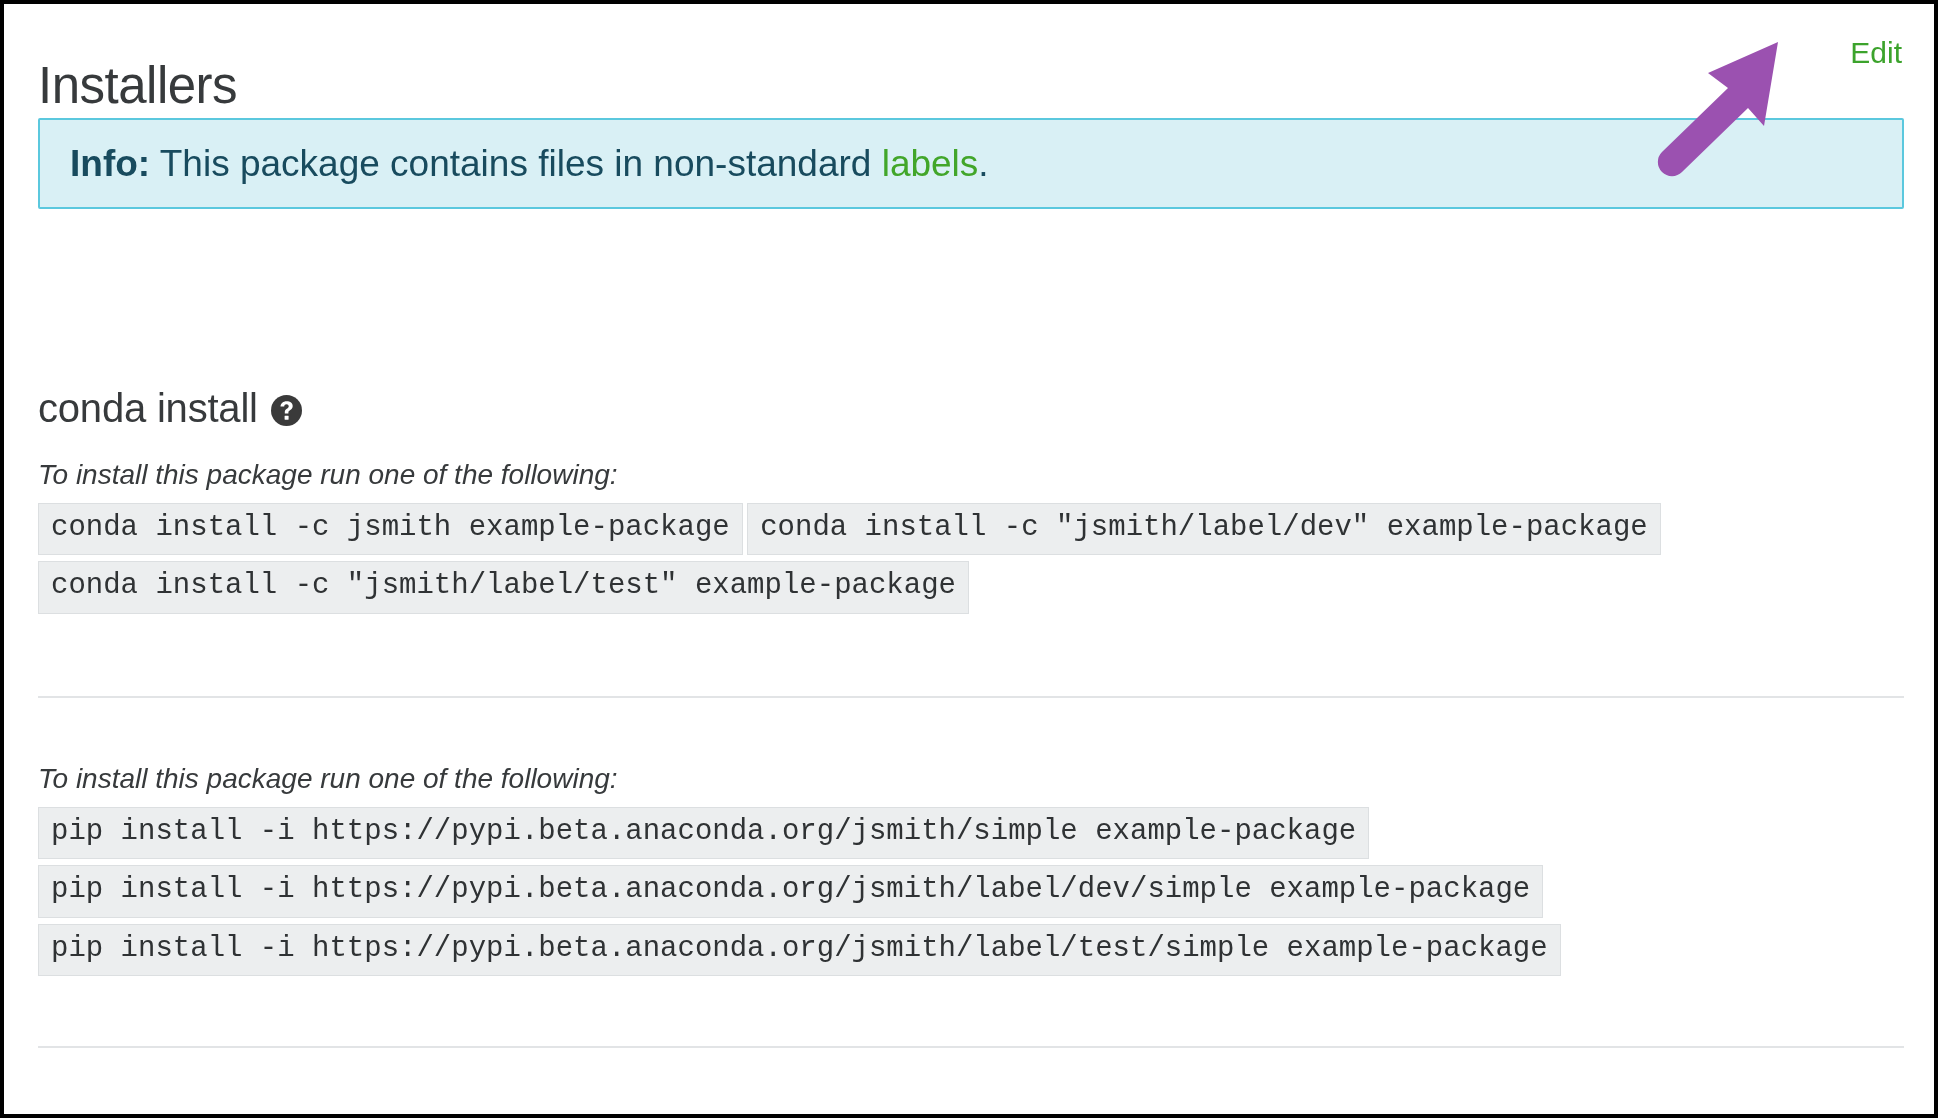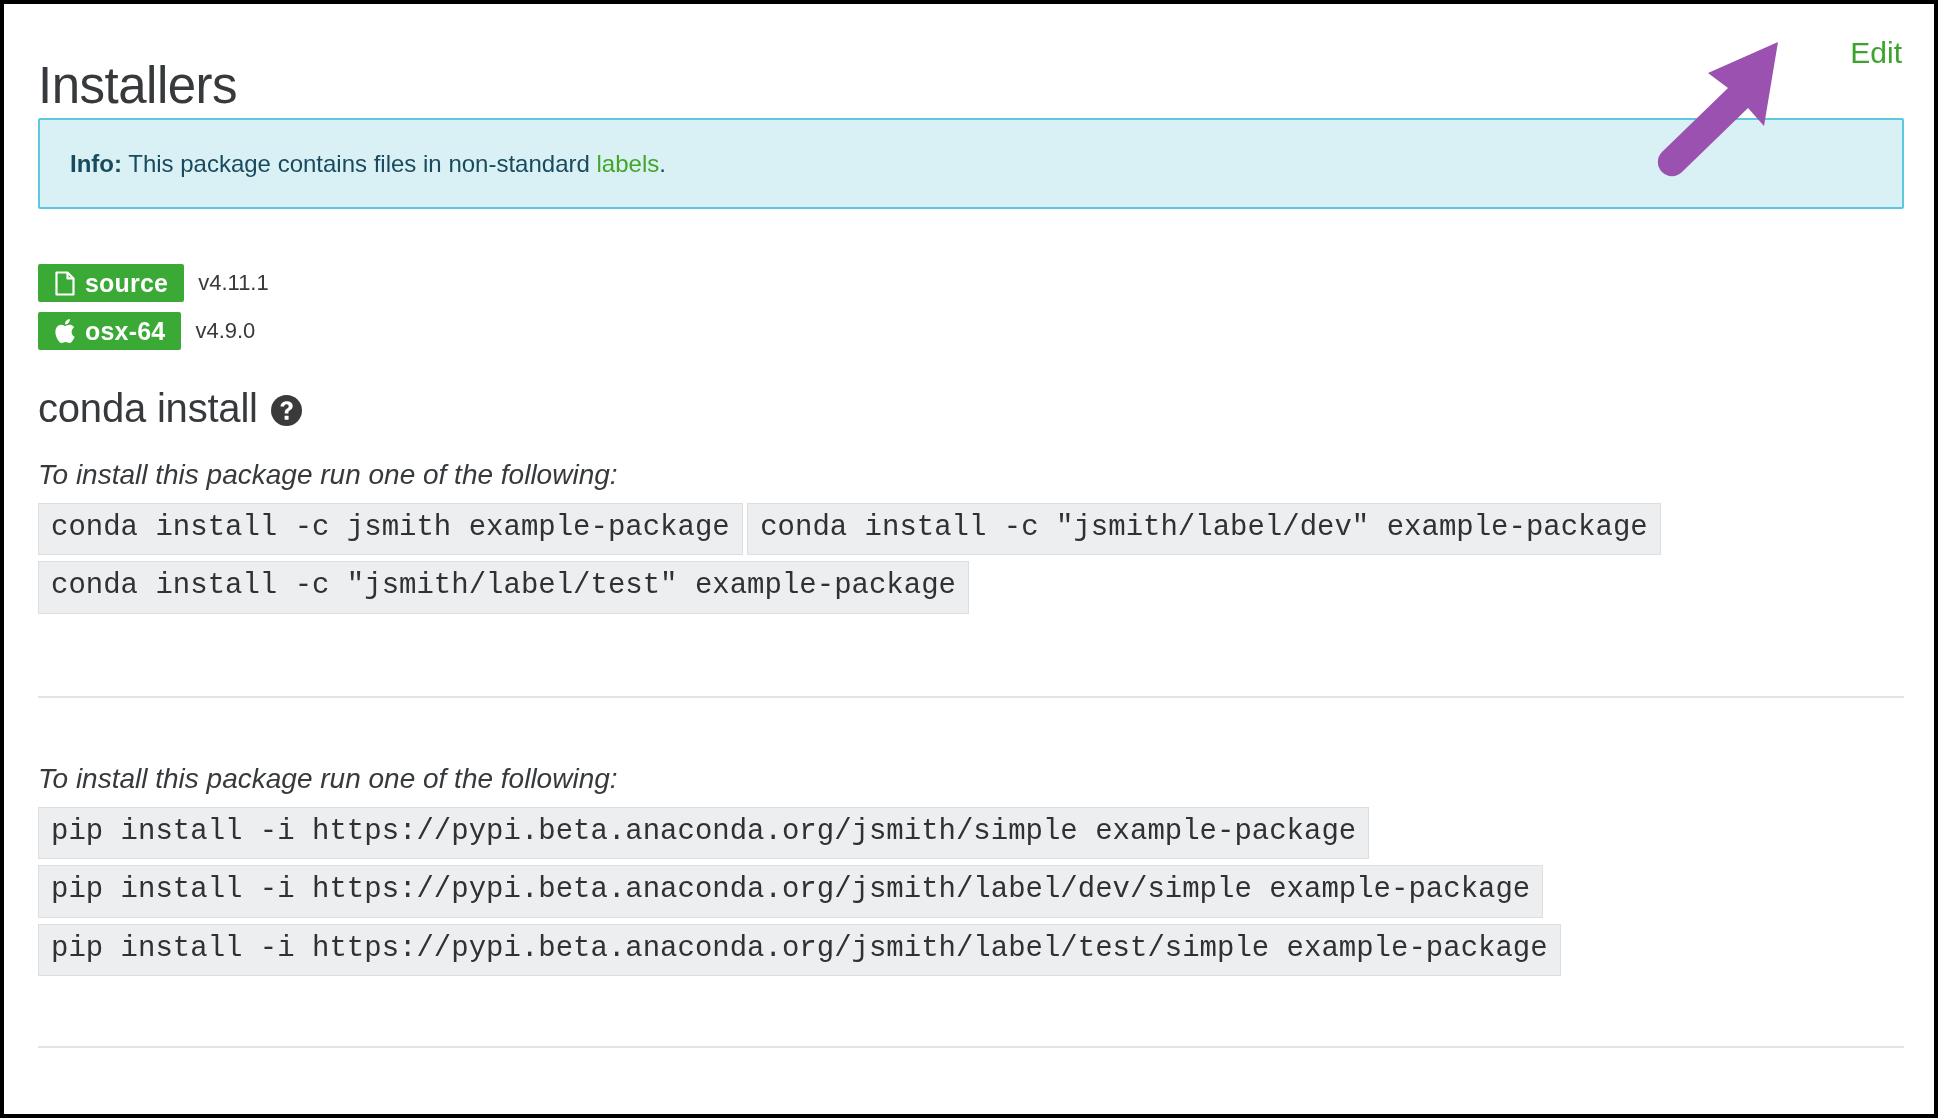--- a/index.html
+++ b/index.html
@@ -57,21 +57,21 @@
     width: 1866px;
     height: 91px;
     background: #d9f0f5;
     border: 2px solid #5bc8de;
     border-radius: 2px;
     display: flex;
     align-items: center;
     padding-left: 30px;
   }
   .alert-text {
-    font-size: 24px;
+    font-size: 37px;
     color: #184b5e;
     line-height: 1;
   }
   .alert-text b { font-weight: 700; }
   .alert-link {
     color: #42a62a;
     text-decoration: none;
   }
 
   
@@ -197,49 +197,20 @@
       <h1 class="page-title">Installers</h1>
       <a class="edit-link" href="#">Edit</a>
     </div>
 
     <div class="alert-info">
       <div class="alert-text">
         <b>Info:</b><span> This package contains files in non-standard </span><a class="alert-link" href="#">labels</a><span>.</span>
       </div>
     </div>
 
-    <div class="badges">
-
-      <div class="badge-row">
-        <a class="badge" href="#">
-          <span class="bicon">
-            <svg width="20" height="25" viewBox="0 0 20 25" aria-hidden="true">
-              <path d="M1.5 1.5 H12.5 L18.5 7.5 V23.5 H1.5 Z" fill="none" stroke="#ffffff" stroke-width="2.2" stroke-linejoin="round"></path>
-              <path d="M12.5 1.8 V7.4 H18.2" fill="none" stroke="#ffffff" stroke-width="2.2" stroke-linejoin="round"></path>
-            </svg>
-          </span>
-          <span>source</span>
-        </a>
-        <span class="badge-version">v4.11.1</span>
-      </div>
-
-      <div class="badge-row">
-        <a class="badge" href="#">
-          <span class="bicon">
-            <svg width="22" height="26" viewBox="0 0 22 26" aria-hidden="true">
-              <path d="M17.6 13.9c0-3.1 2.5-4.6 2.6-4.7-1.4-2.1-3.6-2.4-4.4-2.4-1.9-0.2-3.6 1.1-4.6 1.1-0.9 0-2.4-1.1-3.9-1.1-2 0-3.9 1.2-4.9 3-2.1 3.7-0.5 9.1 1.5 12.1 1 1.5 2.2 3.1 3.8 3 1.5-0.1 2.1-1 3.9-1 1.8 0 2.3 1 3.9 1 1.6 0 2.6-1.5 3.6-2.9 1.1-1.7 1.6-3.3 1.6-3.4-0.1 0-3.1-1.2-3.1-4.7z" fill="#ffffff"></path>
-              <path d="M14.6 4.7c0.8-1 1.4-2.4 1.2-3.8-1.2 0.1-2.7 0.8-3.5 1.8-0.8 0.9-1.5 2.3-1.3 3.7 1.3 0.1 2.7-0.7 3.6-1.7z" fill="#ffffff"></path>
-            </svg>
-          </span>
-          <span>osx-64</span>
-        </a>
-        <span class="badge-version">v4.9.0</span>
-      </div>
-
-    </div>
 
     <div class="section" style="top:384px;">
       <h2 class="section-title">
         <span>conda install</span>
         <a class="help-icon" href="#">
           <svg width="31" height="31" viewBox="0 0 31 31" aria-hidden="true">
             <circle cx="15.5" cy="15.5" r="15.5" fill="#3a3a3a"></circle>
             <path d="M15.6 6.2c-3.5 0-5.9 2.1-6.1 5.2h3.7c0.1-1.3 1-2.1 2.3-2.1 1.3 0 2.2 0.8 2.2 1.9 0 1.1-0.5 1.7-1.9 2.6-1.5 1-2.1 2-2 3.7l0 0.9h3.6v-0.7c0-1.1 0.4-1.7 1.9-2.6 1.6-1 2.4-2.3 2.4-4.1 0-2.9-2.4-4.8-6.1-4.8z" fill="#ffffff"></path>
             <rect x="13.6" y="20.7" width="4" height="4" rx="0.4" fill="#ffffff"></rect>
           </svg>

